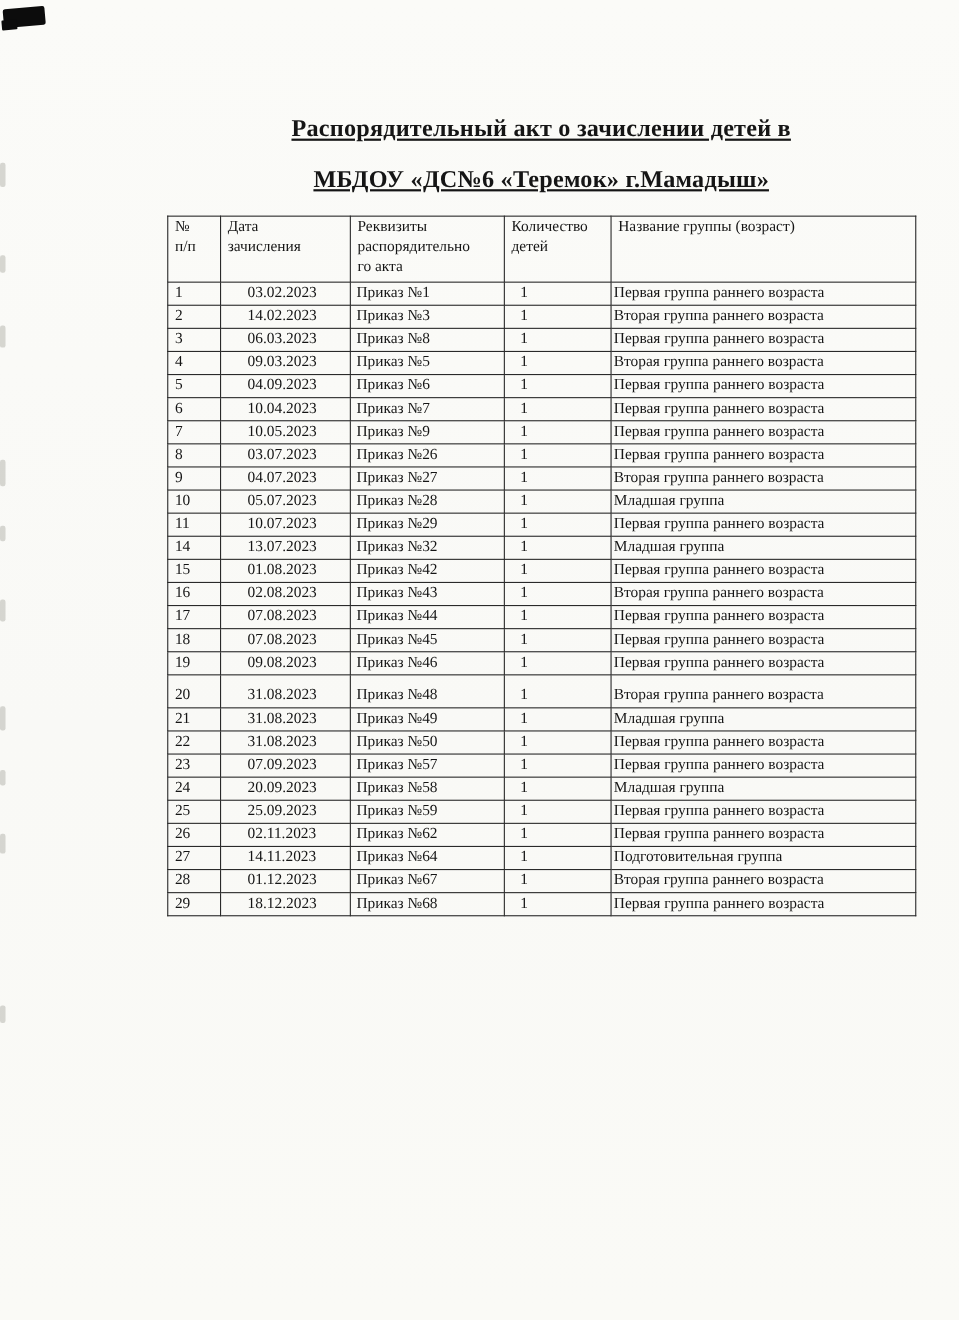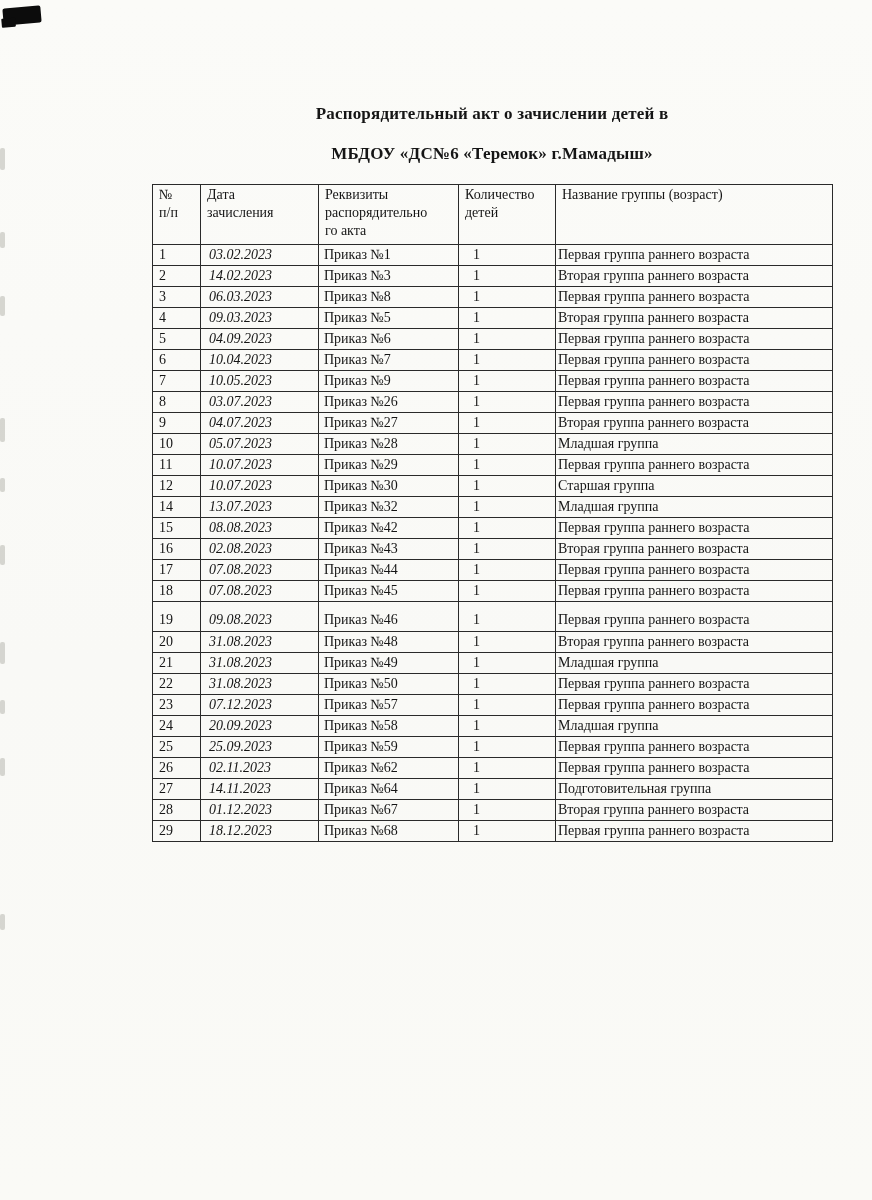--- a/index.html
+++ b/index.html
@@ -45,23 +45,24 @@
     border-radius: 2px;
   }
   
   .titles {
     margin: 104px 0 0 152px;
     width: 680px;
     text-align: center;
   }
   .title-line {
     font-weight: bold;
-    font-size: 17px;
+    font-size: 22px;
     letter-spacing: 0.2px;
     margin: 0 0 20px 0;
+    text-decoration: underline;
   }
   
   table {
     border-collapse: collapse;
     margin: 10px 0 0 152px;
     width: 680px;
     table-layout: fixed;
     font-size: 14px;
   }
   th, td {
@@ -77,21 +78,21 @@
     font-size: 14px;
   }
   td {
     height: 20px;
     padding: 0 4px;
     line-height: 1.15;
     overflow: hidden;
     white-space: nowrap;
   }
   td.col0 { padding-left: 6px; }
-  td.col1 { padding-left: 8px; font-style: italic; }
+  td.col1 { padding-left: 24px; }
   td.col2 { padding-left: 5px; }
   td.col3 { padding-left: 14px; }
   td.col4 { text-align: left; padding-left: 2px; padding-right: 2px; }
   
   tbody tr:nth-child(18) td {
     height: 27px;
     vertical-align: bottom;
     padding-bottom: 2px;
   }
 </style>
@@ -209,36 +210,29 @@
         <td class="col4">Младшая группа</td>
       </tr>
       <tr>
         <td class="col0">11</td>
         <td class="col1">10.07.2023</td>
         <td class="col2">Приказ №29</td>
         <td class="col3">1</td>
         <td class="col4">Первая группа раннего возраста</td>
       </tr>
       <tr>
-        <td class="col0">12</td>
-        <td class="col1">10.07.2023</td>
-        <td class="col2">Приказ №30</td>
-        <td class="col3">1</td>
-        <td class="col4">Старшая группа</td>
-      </tr>
-      <tr>
         <td class="col0">14</td>
         <td class="col1">13.07.2023</td>
         <td class="col2">Приказ №32</td>
         <td class="col3">1</td>
         <td class="col4">Младшая группа</td>
       </tr>
       <tr>
         <td class="col0">15</td>
-        <td class="col1">08.08.2023</td>
+        <td class="col1">01.08.2023</td>
         <td class="col2">Приказ №42</td>
         <td class="col3">1</td>
         <td class="col4">Первая группа раннего возраста</td>
       </tr>
       <tr>
         <td class="col0">16</td>
         <td class="col1">02.08.2023</td>
         <td class="col2">Приказ №43</td>
         <td class="col3">1</td>
         <td class="col4">Вторая группа раннего возраста</td>
@@ -280,21 +274,21 @@
       </tr>
       <tr>
         <td class="col0">22</td>
         <td class="col1">31.08.2023</td>
         <td class="col2">Приказ №50</td>
         <td class="col3">1</td>
         <td class="col4">Первая группа раннего возраста</td>
       </tr>
       <tr>
         <td class="col0">23</td>
-        <td class="col1">07.12.2023</td>
+        <td class="col1">07.09.2023</td>
         <td class="col2">Приказ №57</td>
         <td class="col3">1</td>
         <td class="col4">Первая группа раннего возраста</td>
       </tr>
       <tr>
         <td class="col0">24</td>
         <td class="col1">20.09.2023</td>
         <td class="col2">Приказ №58</td>
         <td class="col3">1</td>
         <td class="col4">Младшая группа</td>

